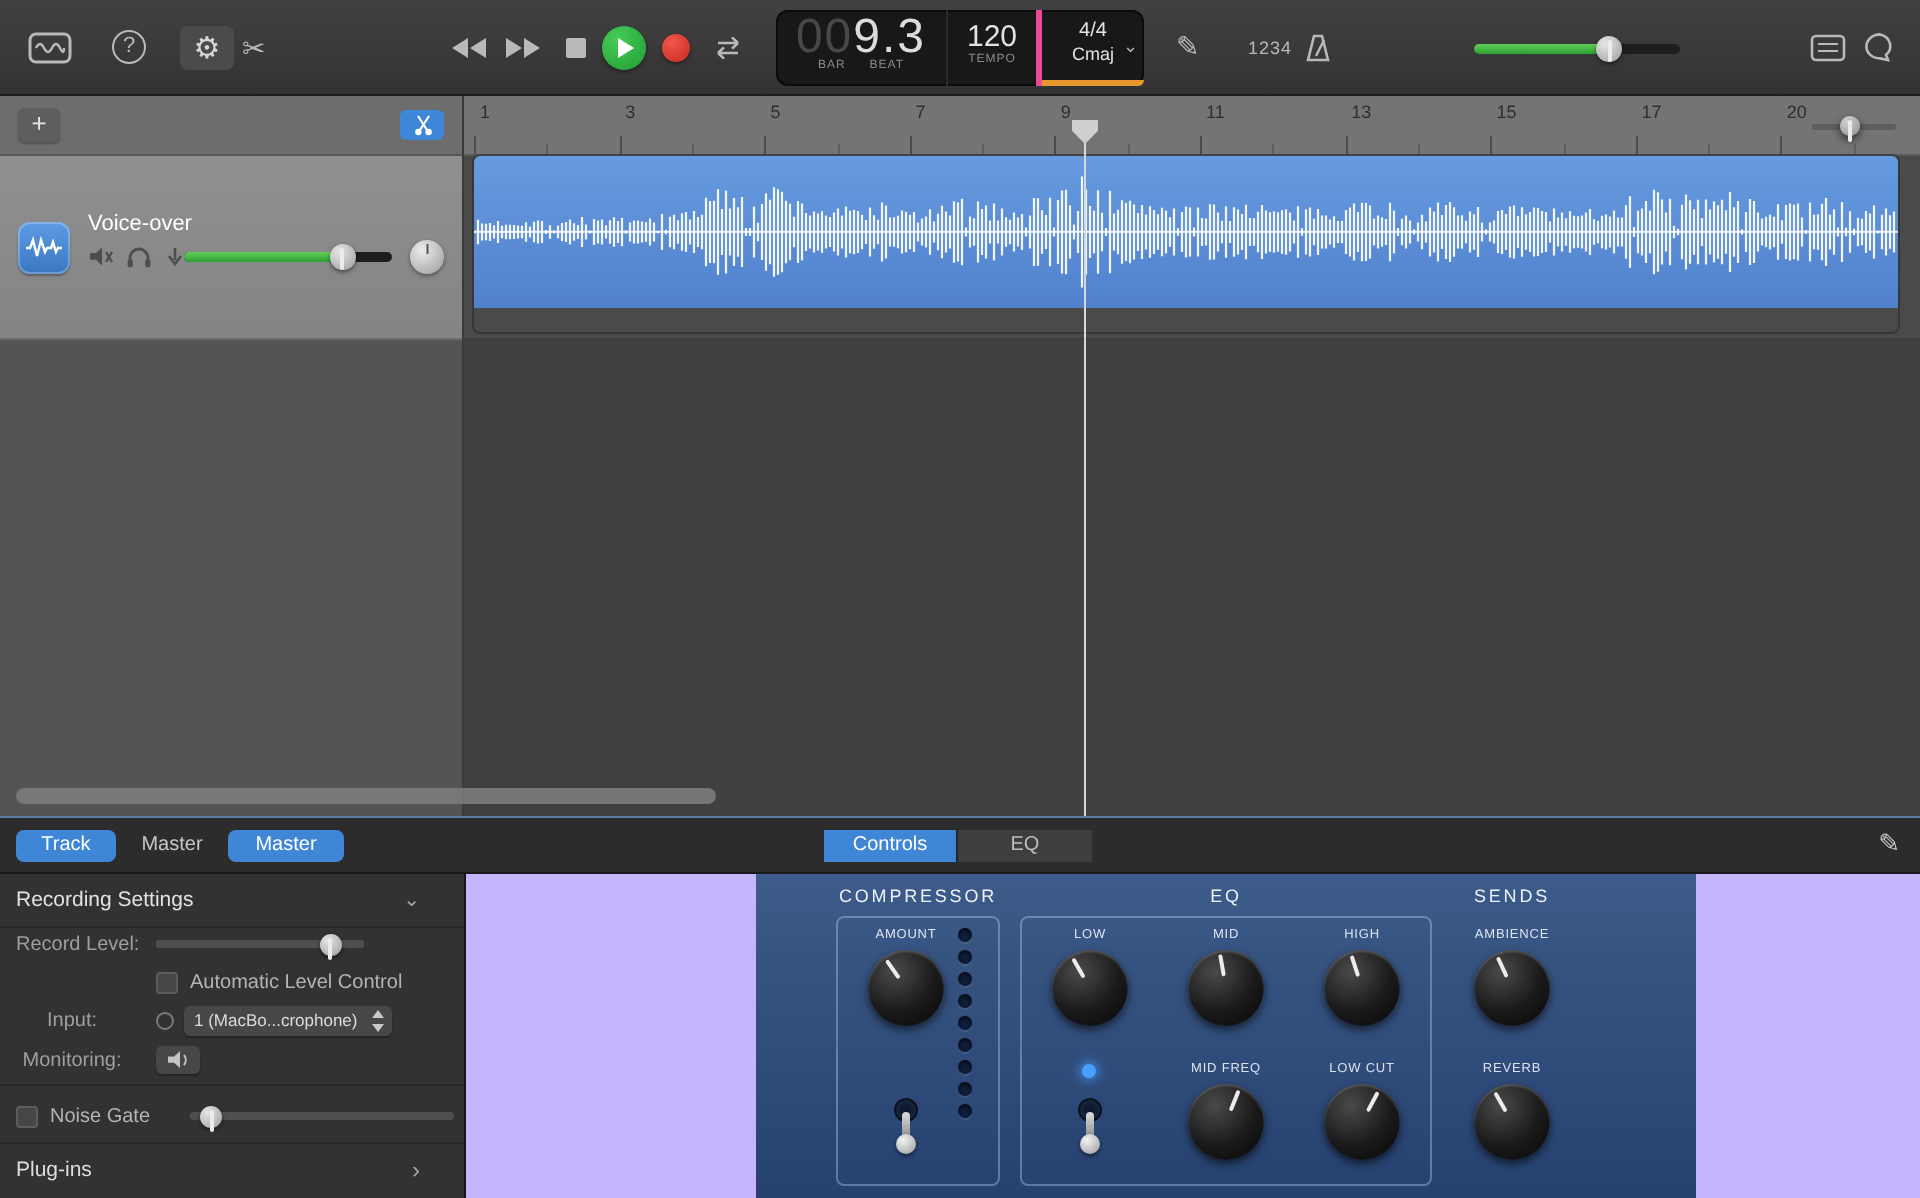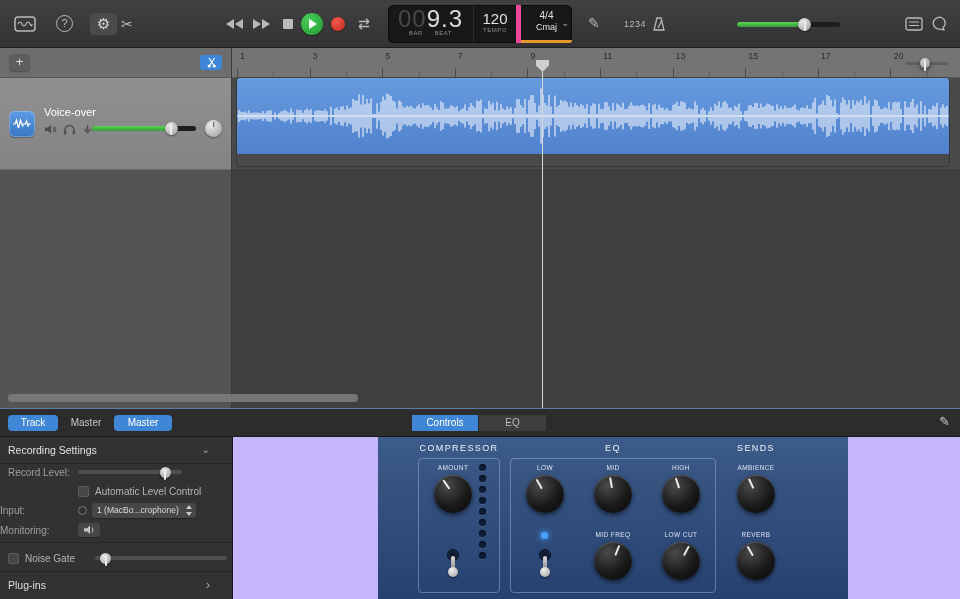--- a/index.html
+++ b/index.html
@@ -14,21 +14,21 @@
   .glyph14{font-size:14px;}
   .play-btn{left:301px;top:13px;width:22px;height:22px;border-radius:50%;background:radial-gradient(circle at 35% 30%,#47cc57,#1f9c33);box-shadow:0 1px 2px rgba(0,0,0,.4);}
   .play-tri{width:0;height:0;border-left:8px solid #fff;border-top:5px solid transparent;border-bottom:5px solid transparent;margin-left:2px;}
   .rec-btn{left:331px;top:17px;width:14px;height:14px;border-radius:50%;background:radial-gradient(circle at 35% 30%,#f2584b,#c6281e);box-shadow:0 1px 2px rgba(0,0,0,.4);}
   .lcd{position:absolute;left:388px;top:5px;width:184px;height:38px;background:#181818;border-radius:6px;display:flex;box-shadow:inset 0 0 0 1px #0b0b0b;}
   .lcd-sec{position:relative;height:100%;}
   .lcd-pos{width:86px;border-right:1px solid #2a2a2a;text-align:center;}
   .lcd-big{font-size:24px;color:#dcdcdc;line-height:23px;margin-top:2px;letter-spacing:1px;}
   .lcd-big .dim{color:#484848;}
   .lcd-sub{display:flex;justify-content:center;gap:12px;font-size:6px;color:#8a8a8a;letter-spacing:.5px;}
-  .lcd-tempo{width:47px;border-right:5px solid #ec4899;text-align:center;}
+  .lcd-tempo{width:47px;border-right:3px solid #ec4899;text-align:center;}
   .lcd-tempo .val{font-size:15px;color:#e2e2e2;margin-top:5px;line-height:17px;}
   .lcd-key{flex:1;text-align:center;}
   .lcd-key .sig{font-size:10px;color:#e2e2e2;margin-top:5px;line-height:12px;}
   .lcd-key .keyname{font-size:9px;color:#e2e2e2;line-height:11px;}
   .lcd-orange{position:absolute;left:0;bottom:0;width:100%;height:3px;background:#e8962e;border-radius:0 0 5px 0;}
   .lcd-chev{position:absolute;right:3px;top:13px;color:#b9b9b9;font-size:9px;}
   .countin{font-size:9px;letter-spacing:.5px;color:#b9b9b9;}
   .hslider{position:absolute;}
   .hslider .track{position:absolute;left:0;right:0;top:50%;height:5px;margin-top:-2.5px;background:#1d1d1d;border-radius:3px;}
   .hslider .fill{position:absolute;left:0;top:50%;height:5px;margin-top:-2.5px;background:linear-gradient(#62d15a,#2f9e35);border-radius:3px;}
@@ -74,21 +74,21 @@
   .tab-compare{left:114px;width:58px;}
   .seg{position:absolute;left:412px;top:6px;height:16px;display:flex;border-radius:0;overflow:hidden;}
   .seg-controls{width:66px;background:#3f87d6;color:#fff;font-size:10px;line-height:16px;text-align:center;}
   .seg-eq{width:68px;background:#3e3e3e;color:#bdbdbd;font-size:10px;line-height:16px;text-align:center;border-left:1px solid #272727;}
   .tab-pencil{position:absolute;right:10px;top:5px;color:#c8c8c8;font-size:13px;}
   .settings{position:absolute;left:0;top:28px;width:233px;height:163px;background:#323232;border-right:1px solid #151515;}
   .s-header-label{position:absolute;left:8px;top:7px;font-size:10.5px;color:#e2e2e2;}
   .s-divider{position:absolute;left:0;width:100%;height:1px;background:#262626;}
   .chev{color:#a8a8a8;font-size:10px;position:absolute;}
   .lbl{position:absolute;font-size:10px;color:#9f9f9f;}
-  .lbl.right{width:72px;text-align:left;left:0;}
+  .lbl.right{width:72px;text-align:center;left:0;}
   .checkbox{position:absolute;width:11px;height:11px;background:#464646;border:1px solid #5d5d5d;border-radius:2px;}
   .input-circle{position:absolute;width:9px;height:9px;border:1px solid #7a7a7a;border-radius:50%;}
   .dropdown{position:absolute;left:92px;width:104px;height:15px;background:#474747;border-radius:3px;box-shadow:0 1px 1px rgba(0,0,0,.3);}
   .dropdown .dd-text{position:absolute;left:5px;top:2px;font-size:8.5px;color:#dcdcdc;}
   .dd-steppers{position:absolute;right:3px;top:2px;width:8px;height:11px;}
   .dd-steppers::before{content:'';position:absolute;left:1px;top:0;border-left:3.5px solid transparent;border-right:3.5px solid transparent;border-bottom:4px solid #c9c9c9;}
   .dd-steppers::after{content:'';position:absolute;left:1px;bottom:0;border-left:3.5px solid transparent;border-right:3.5px solid transparent;border-top:4px solid #c9c9c9;}
   .mini-btn{position:absolute;width:22px;height:14px;background:#474747;border-radius:3px;display:flex;align-items:center;justify-content:center;box-shadow:0 1px 1px rgba(0,0,0,.3);}
   .smart{position:absolute;left:233px;top:28px;right:0;height:163px;background:#c4b5fd;}
   .smart-panel{position:absolute;left:145px;top:0;width:470px;height:163px;background:linear-gradient(180deg,#3d5c8b 0%,#375481 25%,#264170 100%);}

